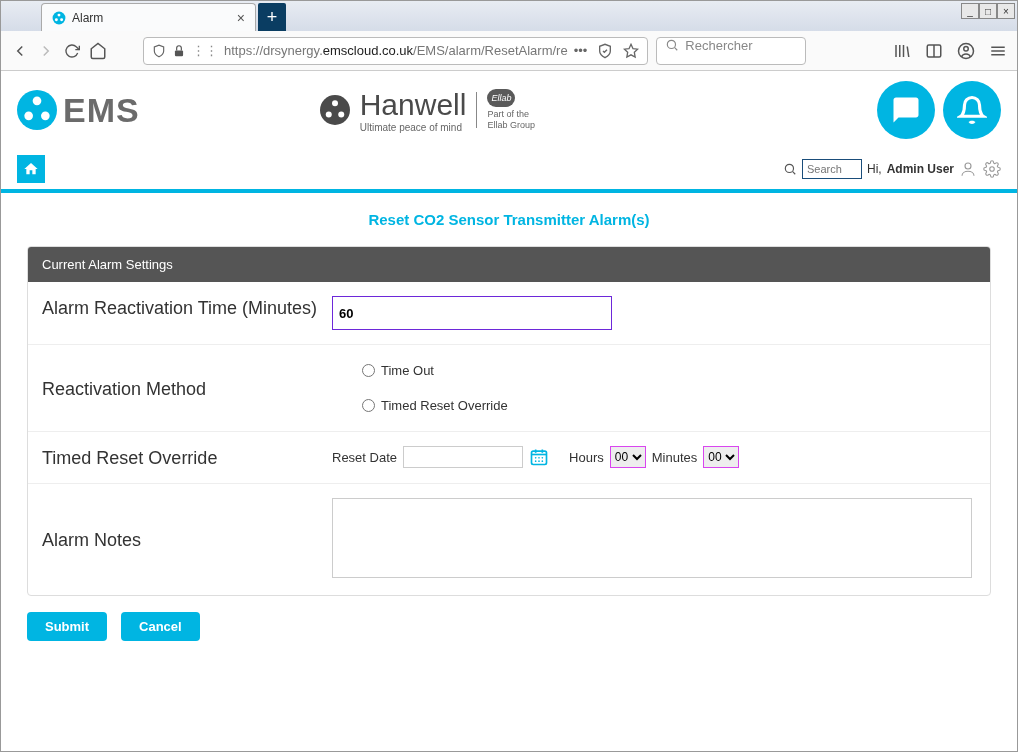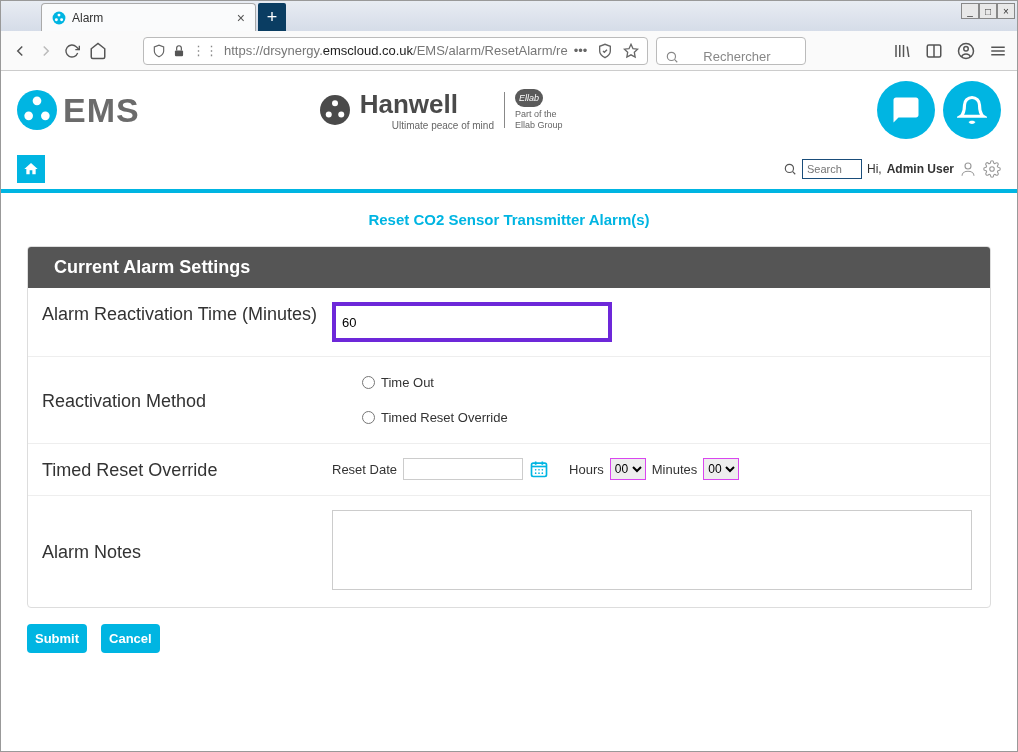--- a/index.html
+++ b/index.html
@@ -18,65 +18,65 @@
   .win-btn { width: 18px; height: 16px; border: 1px solid #888; background: #e8e8e8; display:flex; align-items:center; justify-content:center; font-size:10px; cursor:pointer; }
   
   
   .navbar { height: 40px; background: #fafafa; border-bottom: 1px solid #ccc; display: flex; align-items: center; padding: 0 10px; gap: 8px; }
   .nav-icon { width: 18px; height: 18px; display:flex; align-items:center; justify-content:center; color:#555; cursor:pointer; }
   .nav-icon.disabled { color:#bbb; }
   .urlbar { flex: 0 0 500px; height: 28px; border: 1px solid #bbb; border-radius: 4px; display:flex; align-items:center; padding: 0 8px; gap: 6px; background:#fff; }
   .urlbar .url-text { font-size: 13px; color:#777; white-space:nowrap; overflow:hidden; }
   .urlbar .url-text .dark { color:#222; }
   .urlbar-icons { display:flex; gap:10px; margin-left:auto; color:#666; }
-  .searchbar { flex: 0 0 150px; height: 28px; border:1px solid #bbb; border-radius:4px; display:flex; align-items:flex-end; padding:0 8px; gap:24px; background:#fff; color:#888; }
+  .searchbar { flex: 0 0 150px; height: 28px; border:1px solid #bbb; border-radius:4px; display:flex; align-items:flex-start; padding:0 8px; gap:6px; background:#fff; color:#888; }
   .toolbar-right { margin-left:auto; display:flex; gap:14px; color:#555; }
   
   
   .page { flex:1; background:#fff; overflow:auto; }
   .header { display:flex; align-items:center; padding: 10px 16px; }
   .ems-logo { display:flex; align-items:center; gap:6px; }
   .ems-logo-icon { width:40px; height:40px; }
   .ems-logo-text { font-size:34px; font-weight:bold; color:#6b6b6b; letter-spacing:1px; }
   .hanwell { margin-left: 180px; display:flex; align-items:center; gap:10px; }
   .hanwell-text { text-align:left; }
-  .hanwell-name { font-size:26px; font-weight:bold; color:#4a4a4a; display:flex; align-items:center; gap:4px; }
-  .hanwell-sub { font-size:10px; color:#666;margin-left:32px; }
+  .hanwell-name { font-size:30px; font-weight:normal; color:#4a4a4a; display:flex; align-items:center; gap:4px; }
+  .hanwell-sub { font-size:10px; color:#666; }
   .hanwell-divider { width:1px; height:36px; background:#888; }
   .hanwell-ellab { font-size:9px; color:#666; line-height:1.2; }
   .hanwell-ellab-logo { width:28px; height:18px; background:#5a5a5a; border-radius:9px; display:flex; align-items:center; justify-content:center; color:#fff; font-size:9px; font-style:italic; margin-bottom:2px; }
   .header-right { margin-left:auto; display:flex; gap:8px; }
   .circle-btn { width:58px; height:58px; border-radius:50%; background:#00b5e2; display:flex; align-items:center; justify-content:center; cursor:pointer; }
   
   .subheader { display:flex; align-items:center; padding: 6px 16px; border-bottom:4px solid #00b5e2; }
   .home-btn { width:28px; height:28px; background:#00b5e2; display:flex; align-items:center; justify-content:center; cursor:pointer; }
   .subheader-right { margin-left:auto; display:flex; align-items:center; gap:5px; font-size:12px; }
   .search-box { border:1px solid #1a4d7a; height:20px; width:60px; padding:0 4px; font-size:11px; }
   .user-icons { display:flex; gap:6px; color:#888; }
   
   .page-title { text-align:center; color:#00b5e2; font-weight:bold; font-size:15px; padding: 18px 0; }
   
   .panel { margin: 0 26px 16px; border:1px solid #ddd; border-radius:4px; overflow:hidden; }
-  .panel-header { background:#555; color:#fff; padding:10px 26px; font-size:18px; font-weight:bold; }
+  .panel-header { background:#555; color:#fff; padding:10px 14px; font-size:13px; font-weight:normal; }
   .panel-row { display:flex; padding: 14px; border-bottom:1px solid #eee; align-items:flex-start; }
   .panel-row:last-child { border-bottom:none; }
   .row-label { width: 290px; font-size:18px; color:#333; padding-top:2px; }
   .row-content { flex:1; }
-  .text-input { border:4px solid #6d28d9; height:22px; padding:16px 6px; font-size:13px; width:280px; }
+  .text-input { border:1px solid #6d28d9; height:22px; padding:16px 6px; font-size:13px; width:280px;font-weight:bold; }
   .radio-group { display:flex; flex-direction:column; gap:20px; padding:4px 0 4px 30px; }
   .radio-item { display:flex; align-items:center; gap:6px; font-size:13px; }
   .radio-item input { margin:0; }
   .inline-controls { display:flex; align-items:center; gap:6px; font-size:13px; }
   .date-input { border:1px solid #ccc; height:22px; width:120px; padding:0 4px; }
   .cal-icon { color:#00b5e2; cursor:pointer; }
   .select-small { border:1px solid #d946ef; height:22px; font-size:12px; background:#eee; }
   .notes-area { border:1px solid #ccc; width:640px; height:80px; resize:none; padding:6px; font-size:13px; }
   
   .buttons { padding: 0 26px 20px; display:flex; gap:14px; }
-  .btn { background:#00b5e2; color:#fff; border:none; border-radius:4px; padding:7px 8px; font-size:13px; font-weight:bold; cursor:pointer; }
+  .btn { background:#00b5e2; color:#fff; border:none; border-radius:4px; padding:7px 18px; font-size:13px; font-weight:bold; cursor:pointer; }
   
   svg { display:block; }
 </style>
 </head>
 <body>
 
 <div class="window">
 
   <div class="titlebar">
     <div class="tabstrip">

